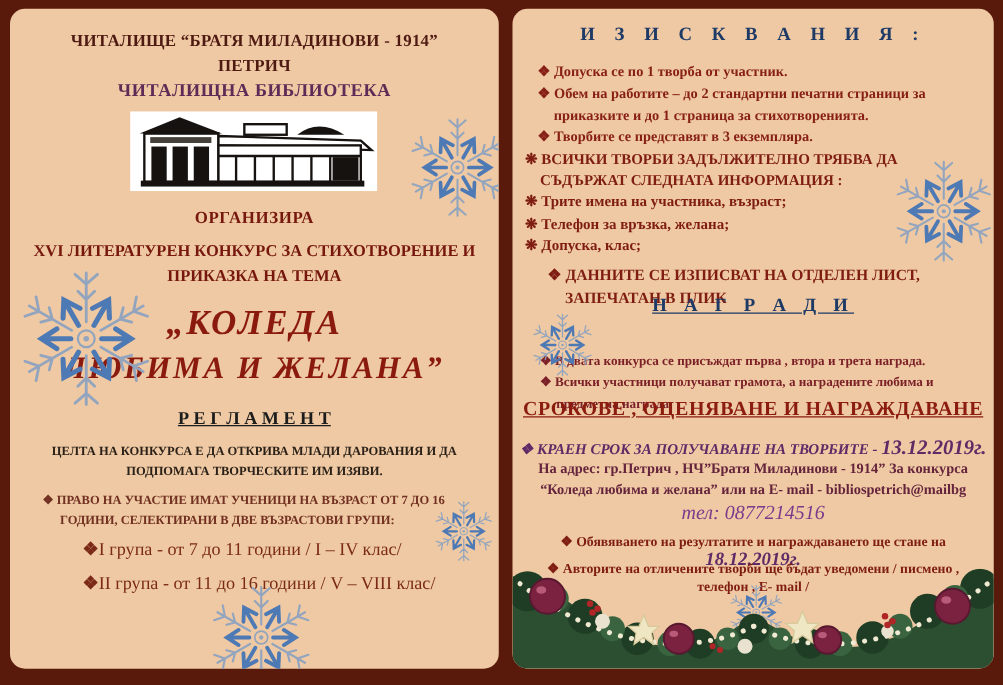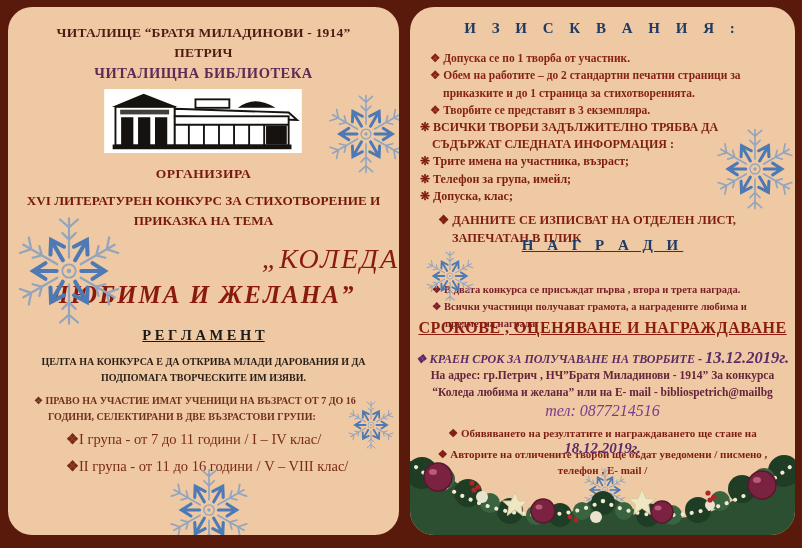--- a/index.html
+++ b/index.html
@@ -6,35 +6,35 @@
   html,body { width:802px; height:548px; }
   body {
     position:relative;
     background:#5a1a0b;
     font-family:"Liberation Serif", serif;
     overflow:hidden;
   }
   .panel {
     position:absolute; top:7px; height:528px;
     background:#eec9a3;
-    border-radius:24px;
+    border-radius:12px;
     overflow:hidden;
   }
   #left-panel  { left:8px;  width:391px; }
   #right-panel { left:410px; width:385px; }
 
   .ctr { text-align:center; position:absolute; width:100%; }
 
   
   .lp-org   { top:16px; font-size:13.5px; font-weight:bold; color:#4f1a12; line-height:1.45; letter-spacing:.2px; }
   .lp-lib   { top:58px; font-size:14.5px; font-weight:bold; color:#5e2a56; letter-spacing:.5px; }
   .lp-building { position:absolute; left:96px; top:82px; width:198px; height:64px; }
   .lp-organizes { top:159px; font-size:13.5px; font-weight:bold; color:#77180f; letter-spacing:.5px; }
   .lp-contest { top:184px; font-size:13.2px; font-weight:bold; color:#77180f; line-height:1.55; padding:0 8px; }
-  .lp-theme1 { top:236px; font-size:28px; font-weight:normal; font-style:italic; color:#8b1a0e; letter-spacing:2px;text-align:right; }
+  .lp-theme1 { top:236px; font-size:28px; font-weight:bold; font-style:italic; color:#8b1a0e; letter-spacing:2px; }
   .lp-theme2 { top:274px; font-size:25px; font-weight:bold; font-style:italic; color:#8b1a0e; letter-spacing:2px; }
   .lp-rules { top:320px; font-size:14.5px; font-weight:bold; color:#1c1c1c; text-decoration:underline; }
   .lp-goal { top:347px; font-size:10px; font-weight:bold; color:#2b2118; line-height:1.6; padding:0 30px; }
   .lp-elig { position:absolute; top:386px; left:26px; width:345px; font-size:10px; font-weight:bold;
              color:#713021; line-height:1.55; padding-left:14px; text-indent:-14px; }
   .lp-group { position:absolute; left:58px; font-size:14.5px; color:#7b2a18; }
   .lp-g1 { top:424px; } .lp-g2 { top:451px; }
 
   
   .rp-req-h { top:13px; font-size:15px; font-weight:bold; color:#1e3a66; letter-spacing:6px; }
@@ -169,21 +169,21 @@
 
   <div class="rp-reqs">
     <div class="it"><span class="bullet">❖</span> <span>Допуска се по 1 творба от участник.</span></div>
     <div class="it"><span class="bullet">❖</span> <span>Обем на работите – до 2 стандартни печатни страници за приказките и до 1 страница за стихотворенията.</span></div>
     <div class="it"><span class="bullet">❖</span> <span>Творбите се представят в 3 екземпляра.</span></div>
   </div>
 
   <div class="rp-mand">
     <div class="it"><span class="bullet">❋</span> <span>ВСИЧКИ ТВОРБИ ЗАДЪЛЖИТЕЛНО ТРЯБВА ДА СЪДЪРЖАТ СЛЕДНАТА ИНФОРМАЦИЯ :</span></div>
     <div class="it"><span class="bullet">❋</span> <span>Трите имена на участника, възраст;</span></div>
-    <div class="it"><span class="bullet">❋</span> <span>Телефон за група, имейл;</span></div>
+    <div class="it"><span class="bullet">❋</span> <span>Телефон за връзка, желана;</span></div>
     <div class="it"><span class="bullet">❋</span> <span>Допуска, клас;</span></div>
   </div>
 
   <div class="rp-data"><span class="bullet">❖</span> <span>ДАННИТЕ СЕ ИЗПИСВАТ НА ОТДЕЛЕН ЛИСТ, ЗАПЕЧАТАН В ПЛИК</span></div>
 
   <div class="ctr rp-awards-h">Н А Г Р А Д И</div>
 
   <div class="rp-awards">
     <div class="it"><span class="bullet">❖</span> <span>В двата конкурса се присъждат първа , втора и трета награда.</span></div>
     <div class="it"><span class="bullet">❖</span> <span>Всички участници получават грамота, а наградените любима и предметна награда.</span></div>

